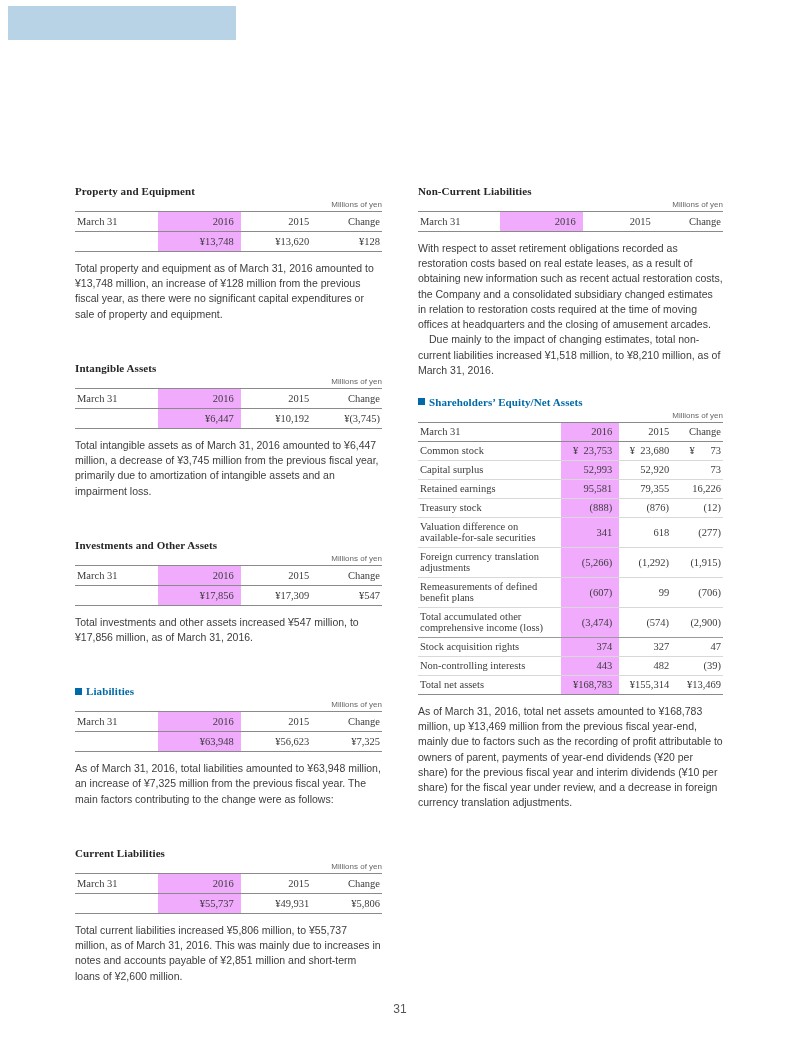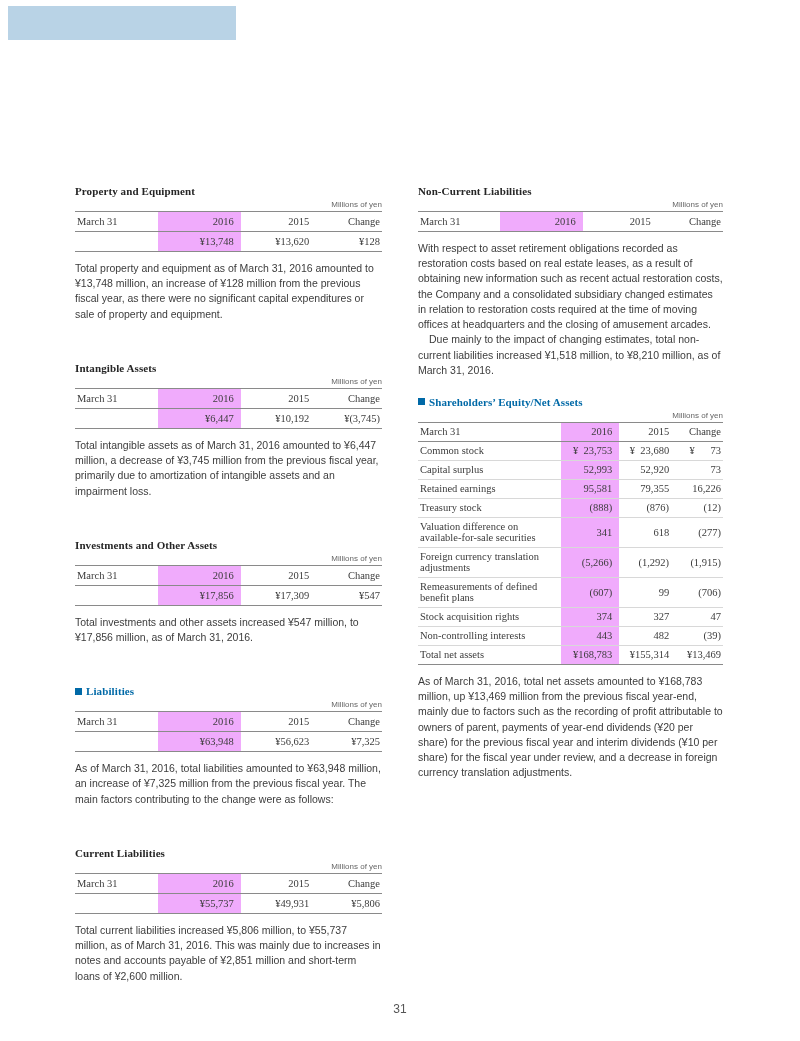--- a/index.html
+++ b/index.html
@@ -284,20 +284,26 @@
           <td class="shaded num pad-r">(5,266)</td>
           <td class="num">(1,292)</td>
           <td class="num">(1,915)</td>
         </tr>
         <tr>
           <td>Remeasurements of defined benefit plans</td>
           <td class="shaded num pad-r">(607)</td>
           <td class="num">99</td>
           <td class="num">(706)</td>
         </tr>
+        <tr class="grp">
+          <td>Total accumulated other comprehensive income (loss)</td>
+          <td class="shaded num pad-r">(3,474)</td>
+          <td class="num">(574)</td>
+          <td class="num">(2,900)</td>
+        </tr>
         <tr>
           <td>Stock acquisition rights</td>
           <td class="shaded num pad-r">374</td>
           <td class="num">327</td>
           <td class="num">47</td>
         </tr>
         <tr>
           <td>Non-controlling interests</td>
           <td class="shaded num pad-r">443</td>
           <td class="num">482</td>

